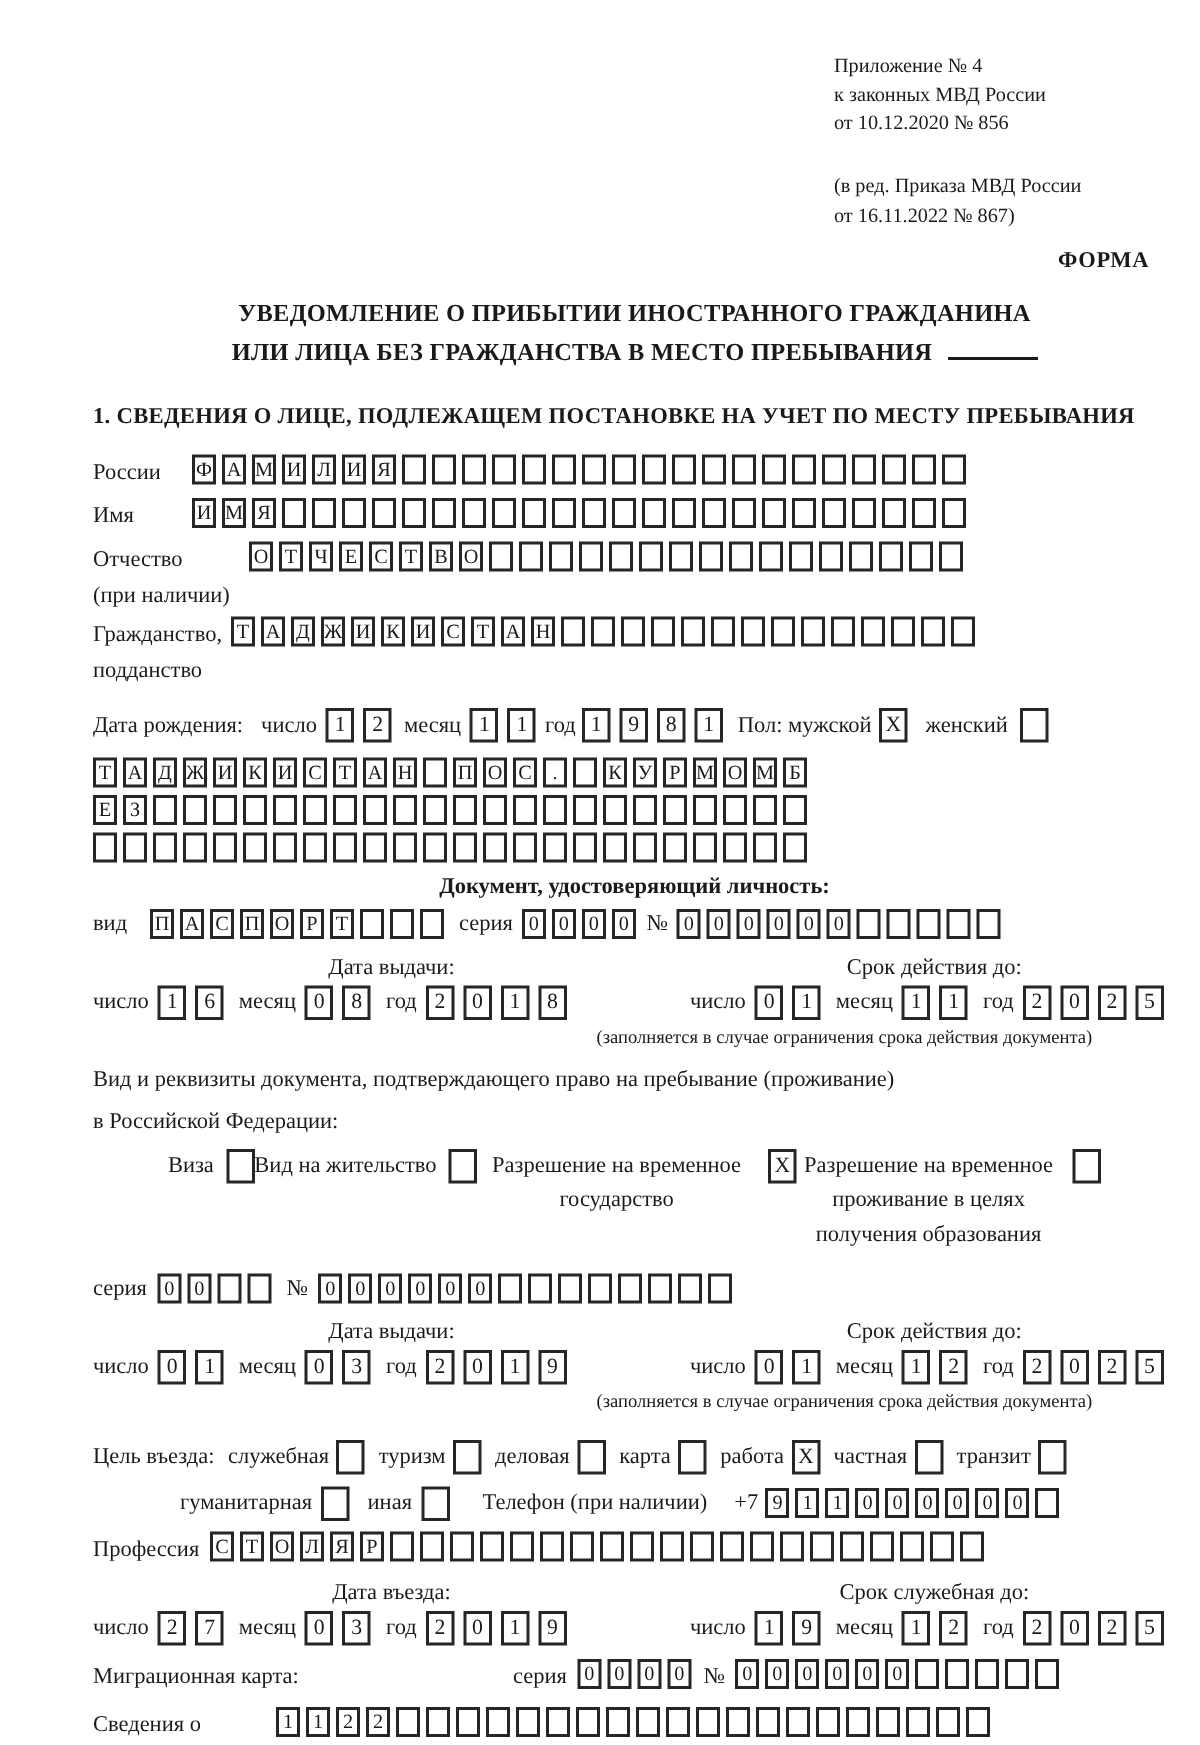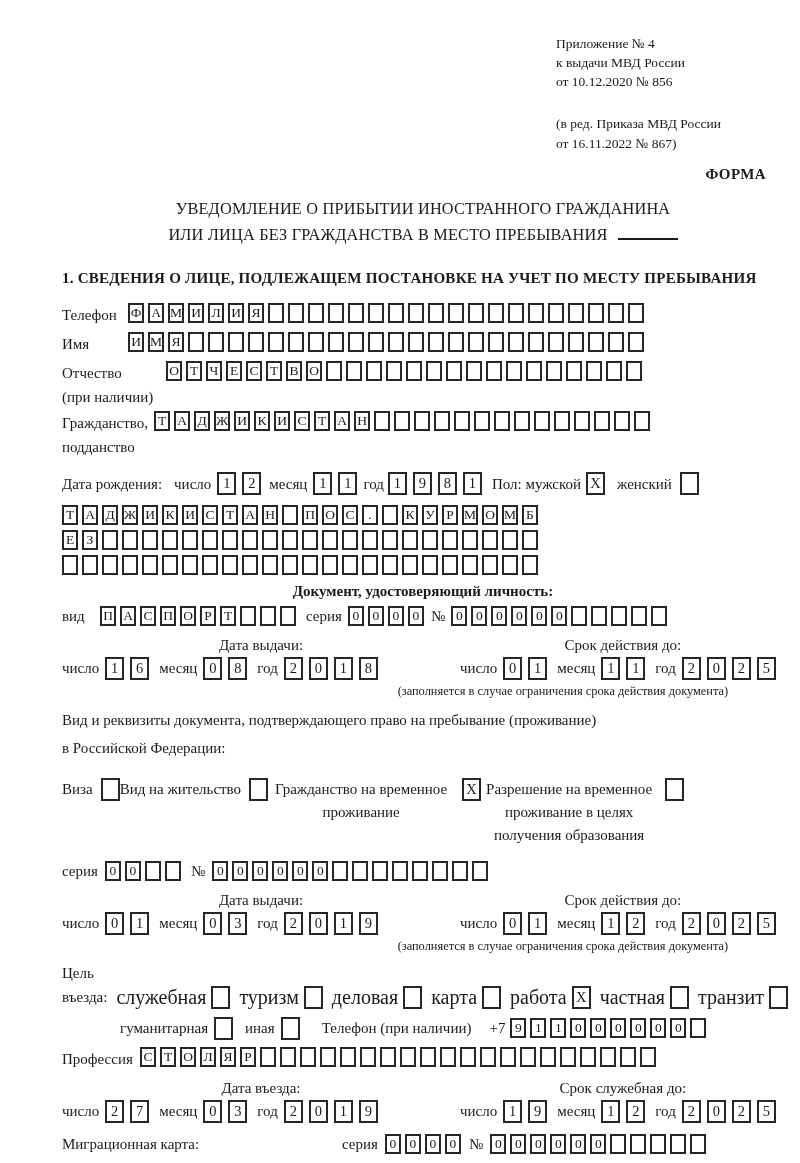--- a/index.html
+++ b/index.html
@@ -6,21 +6,21 @@
   html,body{background:#ffffff}
   body{width:800px;height:1163px;overflow:hidden;color:#1a1a1a;
        font-family:"Liberation Serif","DejaVu Serif",serif;}
   .page{padding:34px 16px 0 62px;width:800px}
 
   .annex{margin-left:494px;font-size:13.5px;line-height:1.42}
   .annex .gap{margin-top:23px}
   .form-label{text-align:right;padding-right:18px;font-weight:bold;font-size:15px;
               margin-top:13px;letter-spacing:.4px}
 
-  .title{text-align:center;font-weight:normal;font-size:16.3px;line-height:1.62;
+  .title{text-align:center;font-weight:bold;font-size:16.3px;line-height:1.62;
          margin-top:13px;letter-spacing:.2px}
   .blank-line{display:inline-block;width:60px;border-bottom:2.4px solid #1a1a1a;
               height:3px;margin-left:10px}
 
   .sec-heading{font-weight:bold;font-size:15.1px;margin-top:21px;letter-spacing:.2px}
 
   .row{display:flex;align-items:flex-start;margin-top:5px;flex-wrap:nowrap;white-space:nowrap}
   .lbl{font-size:15px;line-height:24px;white-space:pre-line}
   .multiline{line-height:1.62}
   .cells{display:flex;gap:4px;flex-wrap:nowrap}
@@ -38,56 +38,56 @@
   .datepair .left{flex:0 0 398px}
   .datepair .right{flex:1}
   .dhead{font-size:15px;text-align:center}
   .drow{display:flex;align-items:center;margin-top:3px;white-space:nowrap}
   .drow .dl{font-size:15px;margin-right:6px}
   .drow .cells{margin-right:10px}
   .note{font-size:12.4px;margin-top:4px;text-align:center;white-space:nowrap;margin-left:-120px}
 
   .intro{font-size:15px;line-height:1.85;margin-top:8px;white-space:pre-line}
 
-  .cbrow{display:flex;justify-content:flex-start;align-items:flex-start;margin-top:16px}
+  .cbrow{display:flex;justify-content:center;align-items:flex-start;margin-top:4px}
   .cbopt{display:flex;align-items:flex-start;gap:8px}
   .cbopt .lbl{line-height:23px}
   .wrap180{width:186px;text-align:center;white-space:normal;line-height:1.55}
   .wrap172{width:176px;text-align:center;white-space:normal;line-height:1.55}
 
-  .purpose .lbl{font-size:20px}
+  .purpose .lbl{font-size:15px}
   .opt{display:inline-flex;align-items:center;gap:5px;margin-left:9px}
 
   .inline-gap{width:12px;flex:0 0 12px}
 </style>
 </head>
 <body>
 
 <div class="page">
 
   <div class="annex">
     <div>Приложение № 4</div>
-    <div>к выдачи МВД России</div>
+    <div>к законных МВД России</div>
     <div>от 10.12.2020 № 856</div>
     <div class="gap">(в ред. Приказа МВД России</div>
     <div>от 16.11.2022 № 867)</div>
   </div>
   <div class="form-label">ФОРМА</div>
 
   <div class="title">
     <div>УВЕДОМЛЕНИЕ О ПРИБЫТИИ ИНОСТРАННОГО ГРАЖДАНИНА</div>
     <div>
       <span>ИЛИ ЛИЦА БЕЗ ГРАЖДАНСТВА В МЕСТО ПРЕБЫВАНИЯ</span><span class="blank-line"></span>
     </div>
   </div>
 
   <div class="sec-heading">1. СВЕДЕНИЯ О ЛИЦЕ, ПОДЛЕЖАЩЕМ ПОСТАНОВКЕ НА УЧЕТ ПО МЕСТУ ПРЕБЫВАНИЯ</div>
 
   <div class="row" style="margin-top:16px">
-    <span class="lbl" style="flex:0 0 66px">Телефон</span>
+    <span class="lbl" style="flex:0 0 66px">России</span>
     <span class="cells">
         <span class="cell">Ф</span>
         <span class="cell">А</span>
         <span class="cell">М</span>
         <span class="cell">И</span>
         <span class="cell">Л</span>
         <span class="cell">И</span>
         <span class="cell">Я</span>
         <span class="cell"></span>
         <span class="cell"></span>
@@ -421,21 +421,21 @@
   <div class="cbrow">
     <span class="cbopt">
       <span class="lbl">Виза</span>
       <span class="cell lg cb"></span>
     </span>
     <span class="cbopt">
       <span class="lbl">Вид на жительство</span>
       <span class="cell lg cb"></span>
     </span>
     <span class="cbopt">
-      <span class="lbl wrap180">Гражданство на временное проживание</span>
+      <span class="lbl wrap180">Разрешение на временное государство</span>
       <span class="cell lg cb">X</span>
     </span>
     <span class="cbopt">
       <span class="lbl wrap172">Разрешение на временное проживание в целях получения образования</span>
       <span class="cell lg cb"></span>
     </span>
   </div>
 
   <div class="row" style="align-items:center;margin-top:12px">
     <span class="lbl">серия</span>
@@ -508,21 +508,21 @@
             <span class="cell lg">2</span>
             <span class="cell lg">0</span>
             <span class="cell lg">2</span>
             <span class="cell lg">5</span>
           </span>
       </div>
       <div class="note">(заполняется в случае ограничения срока действия документа)</div>
     </div>
   </div>
 
-  <div class="row purpose" style="margin-top:7px;align-items:flex-end">
+  <div class="row purpose" style="margin-top:17px;align-items:center">
     <span class="lbl" style="font-size:15px">Цель въезда:</span>
     <span class="opt">
       <span class="lbl">служебная</span>
       <span class="cell lg cb"></span>
     </span>
     <span class="opt">
       <span class="lbl">туризм</span>
       <span class="cell lg cb"></span>
     </span>
     <span class="opt">
@@ -646,21 +646,21 @@
         <span class="cells" style="gap:6px">
             <span class="cell lg">2</span>
             <span class="cell lg">0</span>
             <span class="cell lg">2</span>
             <span class="cell lg">5</span>
           </span>
       </div>
     </div>
   </div>
 
-  <div class="row" style="margin-top:9px;align-items:center">
+  <div class="row" style="margin-top:9px;">
     <span class="lbl" style="flex:0 0 280px">Миграционная карта:</span>
     <span class="lbl">серия</span>
     <span class="inline-gap" style="flex-basis:7px;width:7px"></span>
     <span class="cells">
         <span class="cell">0</span>
         <span class="cell">0</span>
         <span class="cell">0</span>
         <span class="cell">0</span>
       </span>
     <span class="inline-gap" style="flex-basis:8px;width:8px"></span>

